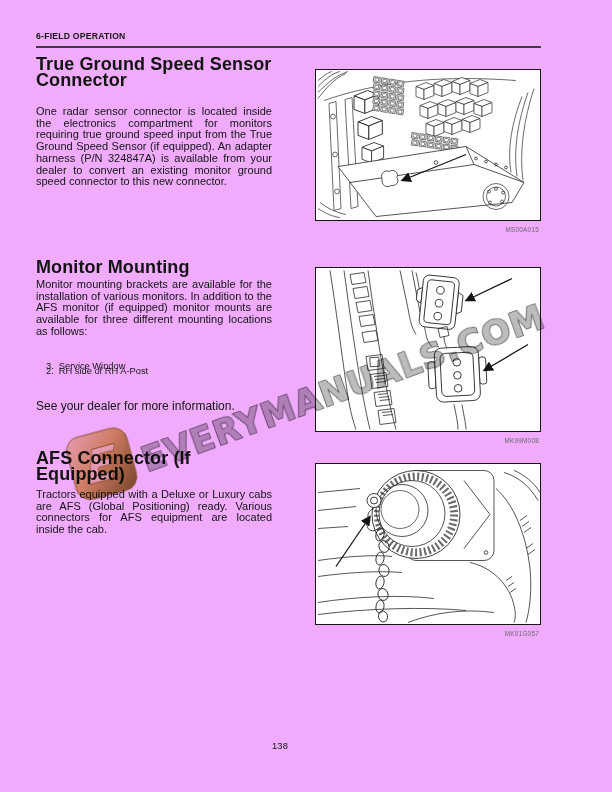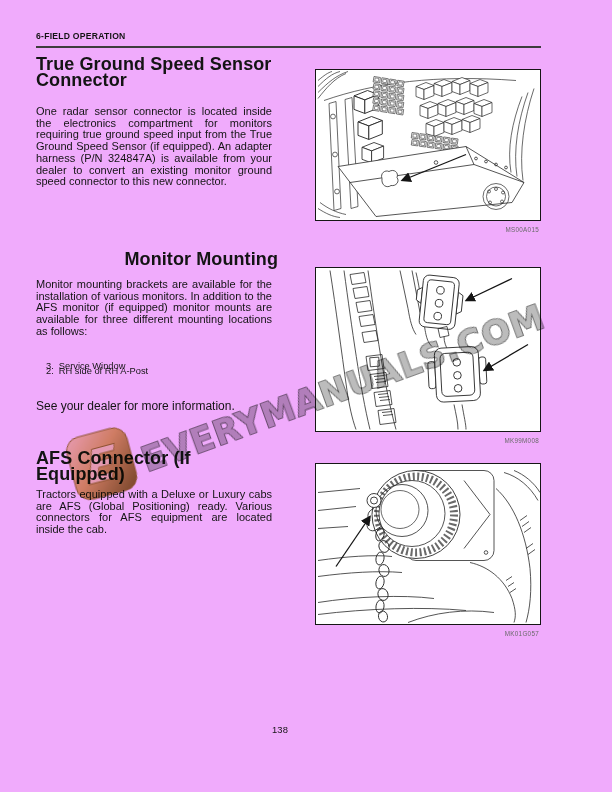--- a/index.html
+++ b/index.html
@@ -32,21 +32,21 @@
   .fig{
     position:absolute;left:315px;width:226px;border:1.3px solid #161616;
     background:#fff;box-sizing:border-box;
   }
   .fig svg{display:block;width:100%;height:100%;}
   .fig-caption{
     position:absolute;left:315px;width:224px;text-align:right;
     font-size:6.3px;color:#6a6a6a;letter-spacing:.3px;
   }
   .page-num{
-    position:absolute;left:0;top:724px;width:560px;text-align:center;
+    position:absolute;left:0;top:740px;width:560px;text-align:center;
     font-size:9.4px;letter-spacing:.2px;
   }
   .watermark{
     position:absolute;left:0;top:0;width:612px;height:792px;
     pointer-events:none;mix-blend-mode:multiply;z-index:9;
   }
   .wm-text{
     font-family:"DejaVu Sans", sans-serif;font-weight:bold;font-size:34px;
     letter-spacing:1px;
   }
@@ -167,21 +167,21 @@
           <circle cx="174" cy="132" r="1.5"></circle>
           <circle cx="173" cy="121" r="1.5"></circle>
         <path d="M206,26 C196,52 191,78 195,102 M212,22 C202,50 197,80 201,106 M218,18 C208,48 203,82 207,110"></path>
         <path d="M4,132 C12,138 20,142 30,144 M2,138 C10,143 16,146 24,147"></path>
       </g>
       <line x1="150" y1="84" x2="86" y2="110" stroke="#141414" stroke-width="1.3" marker-end="url(#arw)"></line>
     </svg>
   </div>
   <div class="fig-caption" style="top:226px;">MS00A015</div>
 
-  <h2 class="sec-heading" style="top:251px;text-align:right;">Monitor Mounting</h2>
+  <h2 class="sec-heading" style="top:259px;">Monitor Mounting</h2>
   <p class="body-text" style="top:268px;">Monitor mounting brackets are available for the installation of various monitors. In addition to the AFS monitor (if equipped) monitor mounts are available for three different mounting locations as follows:</p>
 
   <div class="list-item" style="top:366px;">
     <span class="num">2.</span><span>RH side of RH A-Post</span>
   </div>
   <div class="list-item" style="top:361px;">
     <span class="num">3.</span><span>Service Window</span>
   </div>
   <p class="closing-text" style="top:389px;">See your dealer for more information.</p>
 

